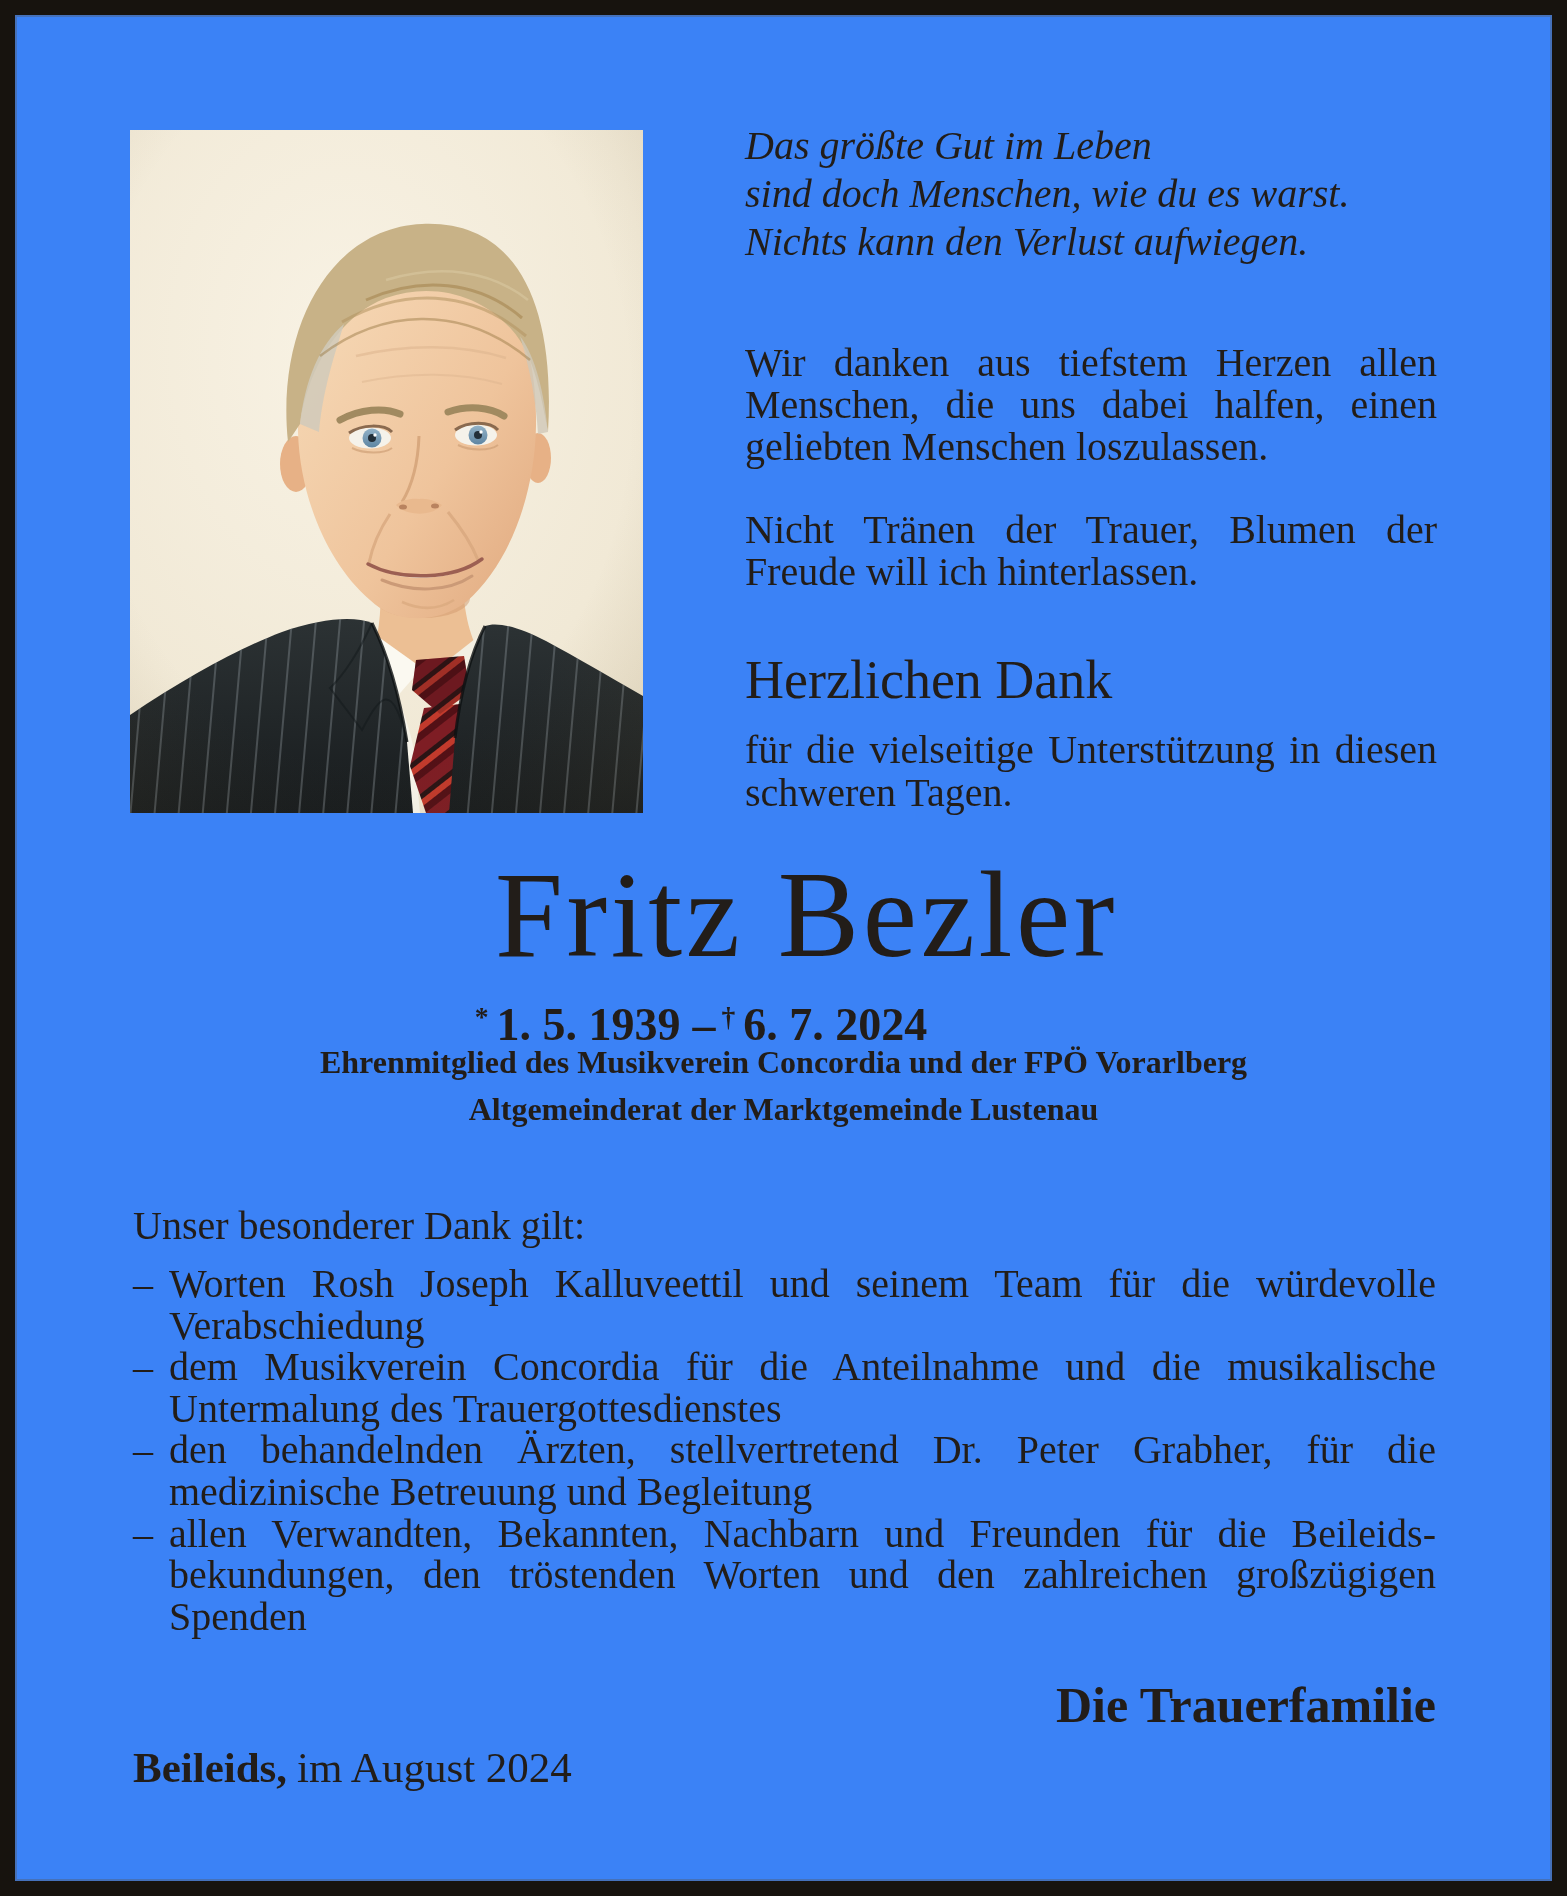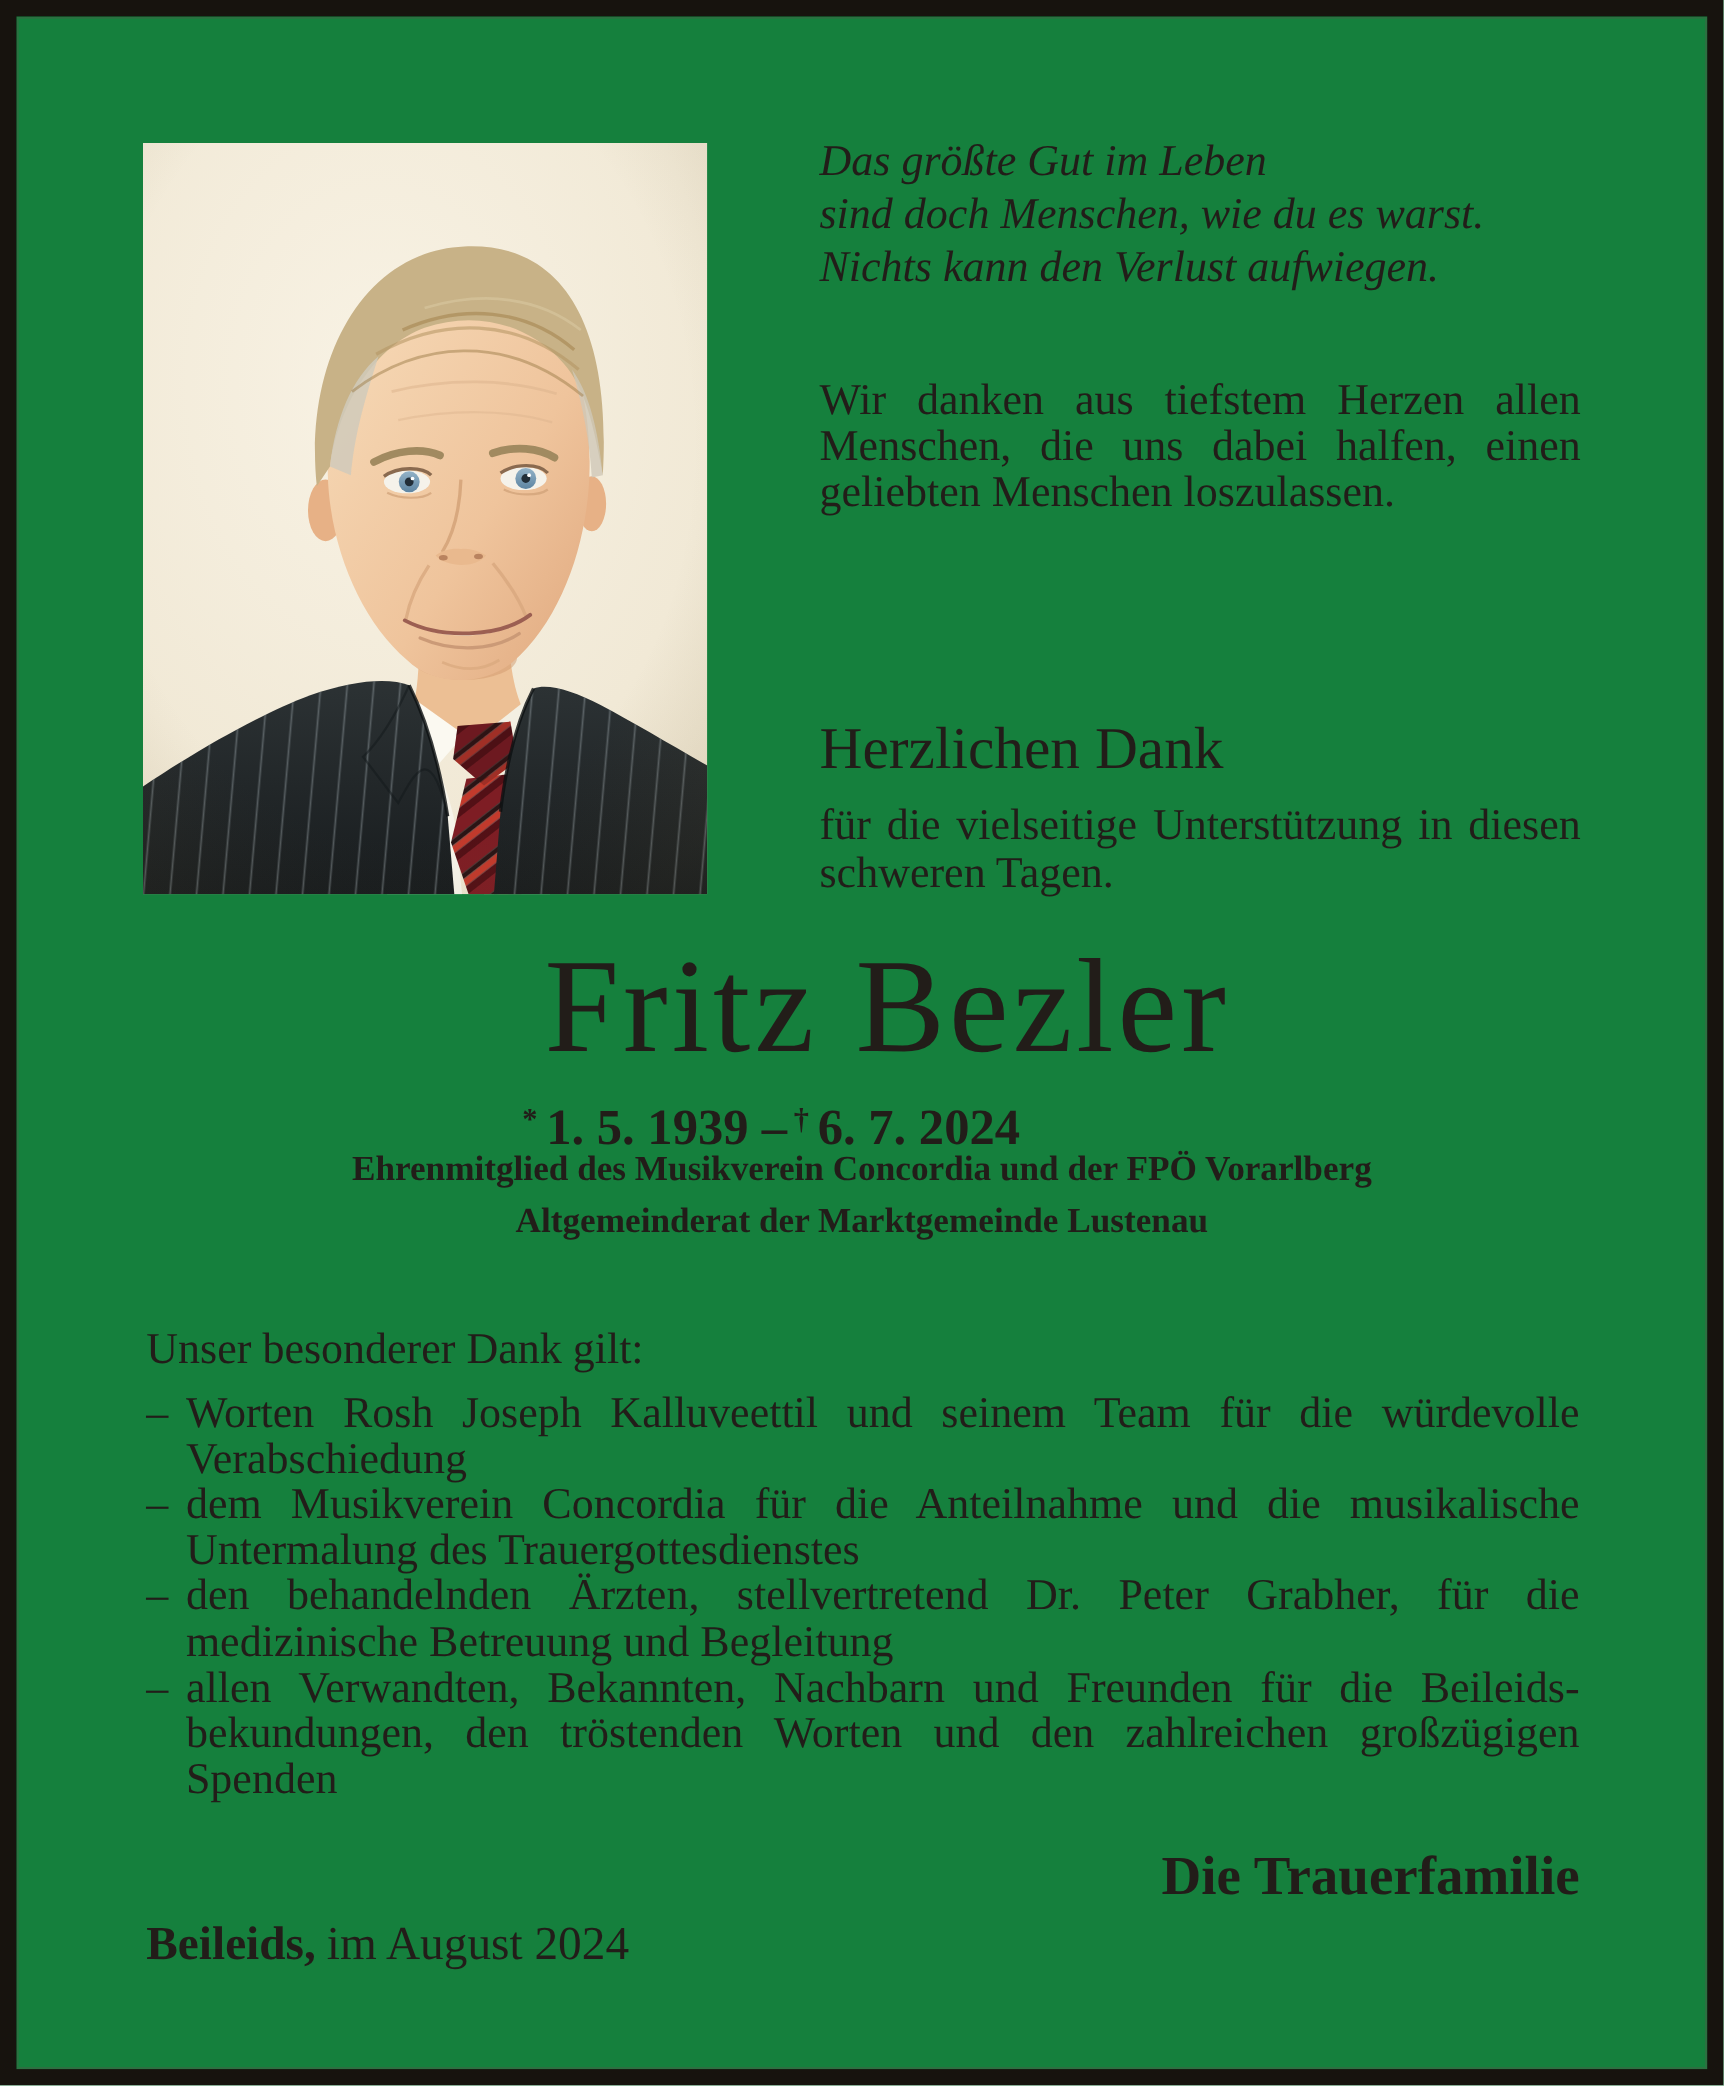--- a/index.html
+++ b/index.html
@@ -2,21 +2,21 @@
 <html><head>
 <meta charset="utf-8">
 <style>
   html,body{margin:0;padding:0;background:#ffffff;}
   body{
     width:1567px;height:1896px;
     font-family:"Liberation Serif","DejaVu Serif",serif;
     color:#221d19;
     -webkit-font-smoothing:antialiased;
   }
-  .page{position:relative;width:1567px;height:1896px;background:#15803d;overflow:hidden;}
+  .page{position:relative;width:1567px;height:1896px;background:#3b82f6;overflow:hidden;}
   .frame{position:absolute;inset:0;border:15px solid #17130e;
          box-shadow:inset 0 0 0 2px rgba(90,84,74,.35);pointer-events:none;}
   .abs{position:absolute;}
 
   .photo{left:130px;top:130px;width:513px;height:683px;}
   .photo svg{display:block;width:100%;height:100%;}
 
   .quote{left:745px;top:122px;width:700px;
          font-style:italic;font-size:40px;line-height:48px;}
   .para{text-align:justify;font-size:40px;line-height:42px;}
@@ -164,20 +164,21 @@
     </svg>
   </div>
 
   <div class="abs quote">
     <div>Das größte Gut im Leben</div>
     <div>sind doch Menschen, wie du es warst.</div>
     <div>Nichts kann den Verlust aufwiegen.</div>
   </div>
 
   <div class="abs para para-thanks">Wir danken aus tiefstem Herzen allen Menschen, die uns dabei halfen, einen geliebten Menschen loszulassen.</div>
+  <div class="abs para para-flowers">Nicht Tränen der Trauer, Blumen der Freude will ich hinterlassen.</div>
 
   <div class="abs dank-heading">Herzlichen Dank</div>
   <div class="abs dank-sub">für die vielseitige Unterstützung in diesen schweren Tagen.</div>
 
   <div class="abs name">Fritz Bezler</div>
   <div class="abs dates">
     <span class="sup">*</span><span class="seg">1. 5. 1939</span><span class="seg">–</span><span class="sup">†</span><span class="seg">6. 7. 2024</span>
   </div>
   <div class="abs honors">
     <div>Ehrenmitglied des Musikverein Concordia und der FPÖ Vorarlberg</div>

